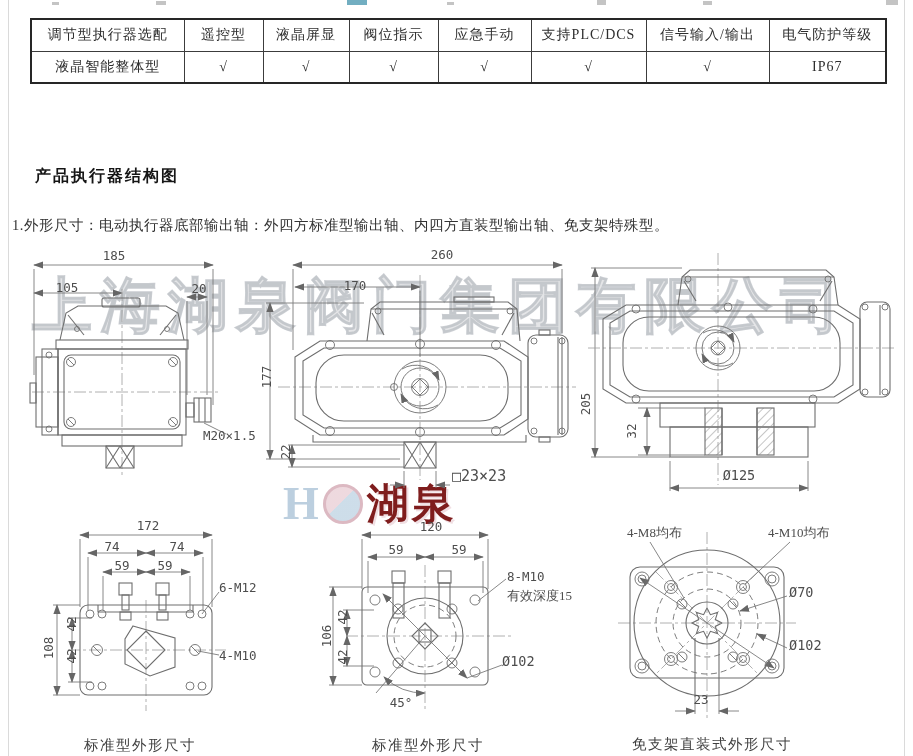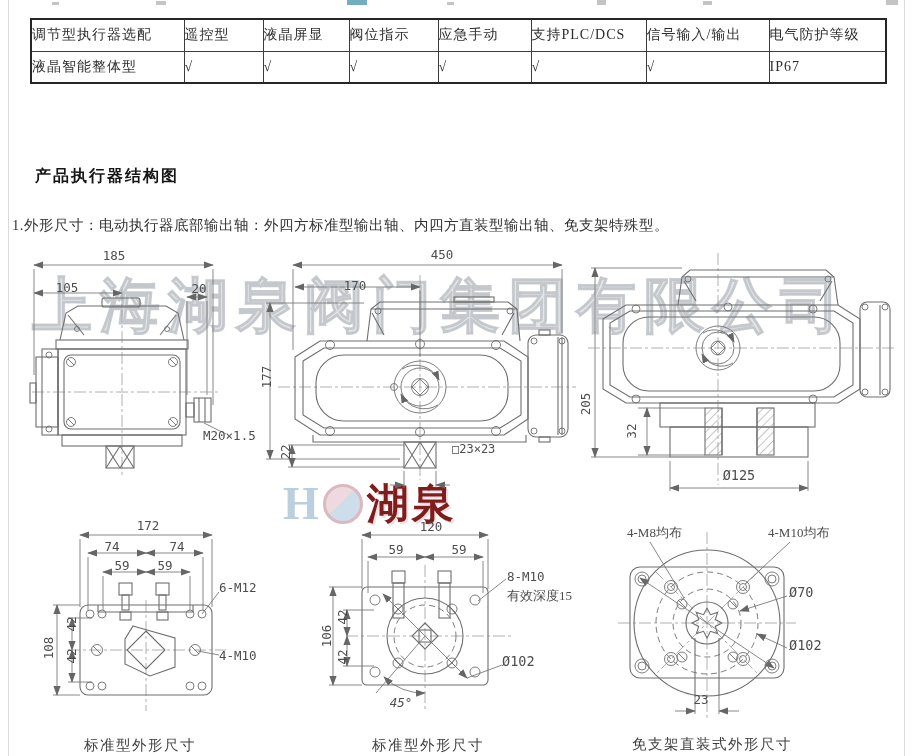--- a/index.html
+++ b/index.html
@@ -5,21 +5,21 @@
   html,body{margin:0;padding:0;background:#fff;}
   .page{position:relative;width:913px;height:756px;background:#ffffff;overflow:hidden;
         font-family:"Liberation Serif","DejaVu Serif",serif;color:#2d2d2d;}
   .edge{position:absolute;top:0;bottom:0;width:1px;background:#dadada;}
   .mk{position:absolute;background:#c4c4c4;}
   .mk.blue{background:#72aec1;}
 
   
   table.spec{position:absolute;left:30px;top:18px;width:855px;border-collapse:collapse;
              table-layout:fixed;font-size:14px;color:#2e2e2e;border:2px solid #262626;}
-  table.spec td{border:1px solid #3c3c3c;padding:0;letter-spacing:1px;
+  table.spec td{border:1px solid #3c3c3c;text-align:center;padding:0;letter-spacing:1px;
                 overflow:hidden;white-space:nowrap;}
 
   .heading{position:absolute;left:35px;top:166px;font-size:16px;font-weight:bold;
            color:#151515;letter-spacing:2px;}
   .desc{position:absolute;left:12px;top:216px;font-size:14.5px;color:#333;letter-spacing:.5px;}
 
   
   .wm-co{position:absolute;left:32px;top:226px;width:870px;font-size:60px;font-weight:bold;
          white-space:nowrap;letter-spacing:8px;color:rgba(205,208,212,.55);
          -webkit-text-stroke:1px rgba(175,180,186,.6);pointer-events:none;margin-top:40px;}
@@ -32,21 +32,21 @@
   .wm-logo .lt{font-size:42px;font-weight:bold;color:#7f1d1d;letter-spacing:3px;
                text-shadow:2px 2px 0 rgba(228,196,204,.55);}
 
   
   svg.dwg{position:absolute;overflow:visible;}
   .d{position:absolute;font-family:"DejaVu Sans Mono","Liberation Mono",monospace;
      font-size:12.5px;color:#4d4d4d;text-align:center;white-space:nowrap;line-height:14px;}
   .d.l{text-align:left;}
   .d.cn{font-family:"Liberation Serif","DejaVu Serif",serif;}
   .d.v{transform:rotate(-90deg);}
-  .d.i{font-style:italic;}
+  .d.i{}
   .cap{position:absolute;font-size:14.5px;color:#3f3f3f;letter-spacing:1.5px;white-space:nowrap;}
 </style>
 </head>
 <body>
 
 <div class="page">
 
   <div class="edge" style="left:8px"></div>
   <div class="edge" style="left:904px"></div>
   <div class="mk blue" style="left:347px;top:0;width:20px;height:5px"></div>
@@ -454,25 +454,25 @@
         <circle cx="133" cy="139" r="5"></circle>
       <path d="M78,82 L86,90 M129,82 L137,90 M78,135 L86,143 M129,135 L137,143"></path>
     </g>
   </svg>
 
   <span class="d" style="left:84px;top:249px;width:60px">185</span>
   <span class="d" style="left:37px;top:281px;width:60px">105</span>
   <span class="d" style="left:184px;top:282px;width:30px">20</span>
   <span class="d l" style="left:203px;top:429px;width:70px">M20×1.5</span>
 
-  <span class="d" style="left:412px;top:248px;width:60px">450</span>
+  <span class="d" style="left:412px;top:248px;width:60px">260</span>
   <span class="d" style="left:325px;top:279px;width:60px">170</span>
   <span class="d v" style="left:247px;top:370px;width:40px">177</span>
   <span class="d v" style="left:271px;top:445px;width:30px">22</span>
-  <span class="d l" style="left:452px;top:442px;width:90px;font-size:12px">□23×23</span>
+  <span class="d l" style="left:452px;top:469px;width:90px;font-size:15px">□23×23</span>
 
   <span class="d v" style="left:566px;top:397px;width:40px">205</span>
   <span class="d v" style="left:617px;top:424px;width:30px">32</span>
   <span class="d" style="left:708px;top:468px;width:62px;font-size:13.5px">Ø125</span>
 
   <span class="d" style="left:118px;top:519px;width:60px">172</span>
   <span class="d" style="left:97px;top:540px;width:30px">74</span>
   <span class="d" style="left:162px;top:540px;width:30px">74</span>
   <span class="d" style="left:107px;top:559px;width:30px">59</span>
   <span class="d" style="left:150px;top:559px;width:30px">59</span>

